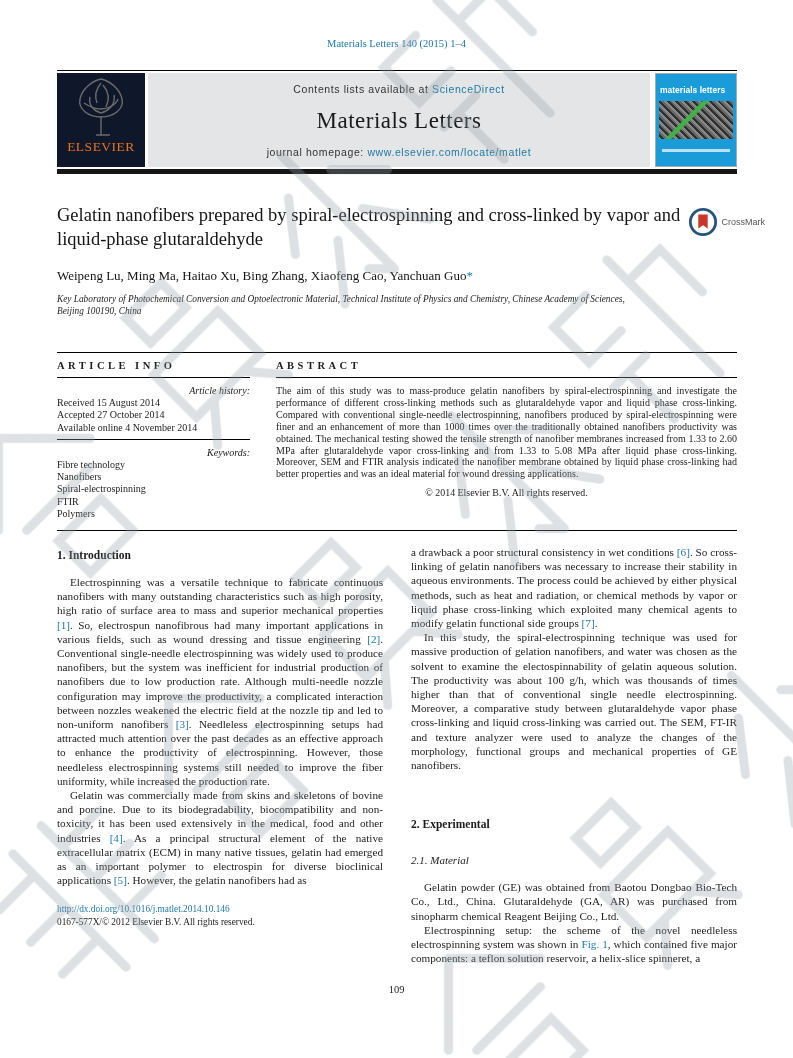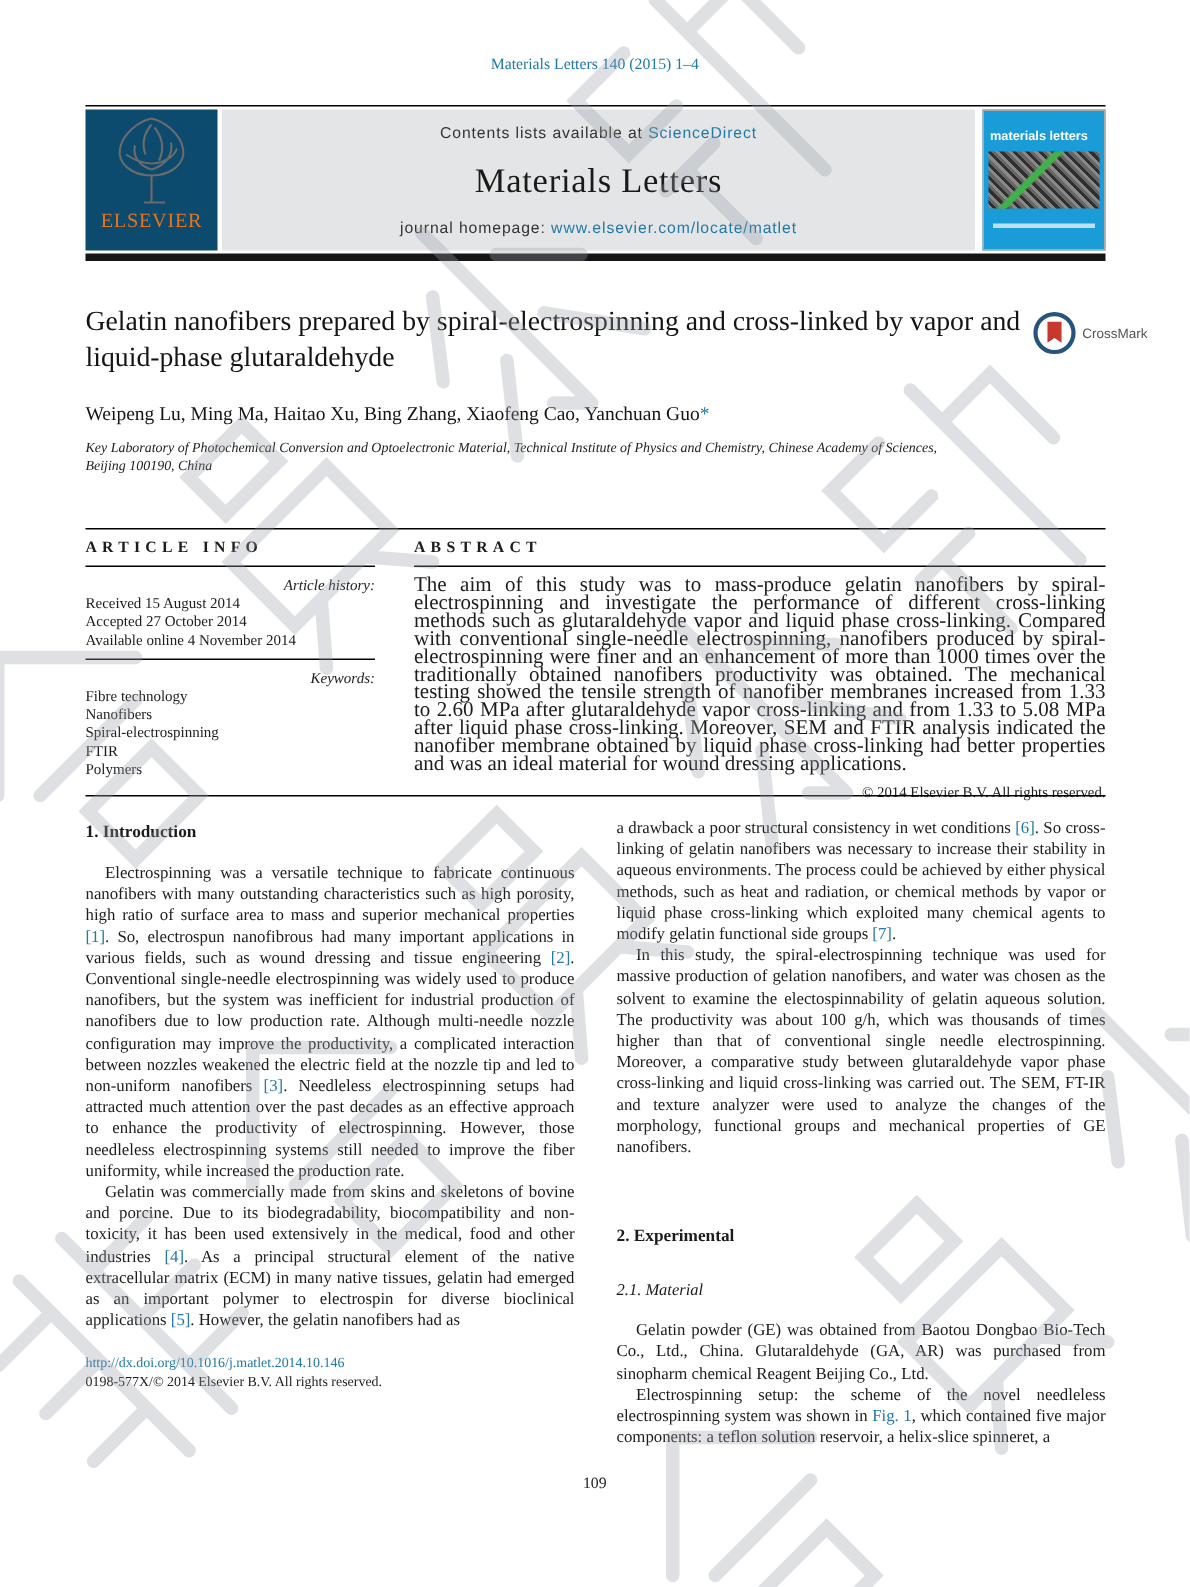--- a/index.html
+++ b/index.html
@@ -16,21 +16,21 @@
   #wm1{left:20px;top:860px;transform:rotate(-45deg);transform-origin:0 50%;}
   #wm2{left:300px;top:1120px;transform:rotate(-45deg);transform-origin:0 50%;}
   #wm3{left:-150px;top:600px;transform:rotate(-45deg);transform-origin:0 50%;}
   
   .citation{position:absolute;top:38px;left:0;width:100%;text-align:center;
     font-size:10.5px;color:#2179a8;}
   
   .head-wrap{position:absolute;left:57px;top:70px;width:680px;}
   .head-rule{border:none;border-top:1.5px solid #000;margin:0 0 2px 0;}
   .head-row{display:flex;align-items:stretch;height:94px;}
-  .logo-box{width:88px;display:flex;flex-direction:column;align-items:center;justify-content:flex-start;background:#0c4a6e;}
+  .logo-box{width:88px;display:flex;flex-direction:column;align-items:center;justify-content:flex-start;background:#0f172a;}
   .logo-box svg{display:block;}
   .elsevier-text{font-family:"Liberation Serif",serif;color:#e8731a;font-size:13.5px;letter-spacing:.5px;margin-top:-2px;}
   .banner{flex:1;background:#e4e5e6;margin-left:3px;display:flex;flex-direction:column;align-items:center;justify-content:space-between;padding:10px 0 9px 0;}
   .banner-line{font-family:"Liberation Sans",sans-serif;font-size:10.5px;letter-spacing:.6px;color:#333;}
   .banner-title{font-size:23px;color:#1a1a1a;letter-spacing:.5px;}
   .cover{width:80px;margin-left:5px;background:#1a9cd8;border:1px solid #aaa;position:relative;padding:0;}
   .cover-title{font-family:"Liberation Sans",sans-serif;color:#fff;font-weight:bold;font-size:8.5px;text-align:left;padding:12px 3px 3px 4px;line-height:1;}
   .cover-img{height:38px;margin:3px;
     background:
       linear-gradient(135deg, rgba(0,0,0,0) 38%, #43b04a 40%, #43b04a 44%, rgba(0,0,0,0) 46%),
@@ -48,22 +48,22 @@
   
   .sect-rule{position:absolute;left:57px;width:680px;border:none;border-top:1px solid #000;margin:0;}
   #rule-info-top{top:352px;}
   #rule-info-bottom{top:530px;}
   .info-grid{position:absolute;left:57px;top:360px;width:680px;display:grid;grid-template-columns:193px 461px;column-gap:26px;}
   .info-heading{font-size:10.5px;font-weight:bold;letter-spacing:3.5px;margin:0 0 6px 0;}
   .heading-rule{border:none;border-top:1.5px solid #000;margin:0 0 7px 0;}
   .mini-rule{border:none;border-top:1.5px solid #000;margin:5px 0 7px 0;}
   .info-small{font-size:10px;line-height:12.2px;}
   .info-label{font-style:italic;text-align:right;}
-  .abstract-text{font-size:14px;line-height:11.9px;text-align:justify;margin:0;}
-  .abstract-copy{font-size:9.9px;text-align:right;margin-top:7px;font-family:Liberation Serif, serif;}
+  .abstract-text{font-size:10px;line-height:11.9px;text-align:justify;margin:0;}
+  .abstract-copy{font-size:9.9px;text-align:center;margin-top:7px;font-family:Liberation Serif, serif;}
   
   .main-grid{position:absolute;left:57px;top:545px;width:680px;display:grid;grid-template-columns:326px 326px;column-gap:28px;}
   .sec-heading{font-size:11.5px;font-weight:bold;margin:4px 0 14px 0;}
   .sub-heading{font-size:11px;font-style:italic;margin:24px 0 14px 0;font-weight:normal;}
   .body-p{font-size:11.2px;line-height:14.2px;text-align:justify;margin:0;text-indent:13px;}
   .no-indent{text-indent:0;}
   .exp-head{margin-top:46px;}
   
   .footnote{margin-top:26px;}
   .fn-rule{border:none;border-top:1px solid #000;width:128px;margin:0 0 4px 0;}
@@ -189,21 +189,21 @@
 
 <hr class="sect-rule" id="rule-info-bottom">
 
 <div class="main-grid">
   <div>
     <div class="sec-heading">1. Introduction</div>
     <p class="body-p"><span>Electrospinning was a versatile technique to fabricate continuous nanofibers with many outstanding characteristics such as high porosity, high ratio of surface area to mass and superior mechanical properties </span><span class="ref">[1]</span><span>. So, electrospun nanofibrous had many important applications in various fields, such as wound dressing and tissue engineering </span><span class="ref">[2]</span><span>. Conventional single-needle electrospinning was widely used to produce nanofibers, but the system was inefficient for industrial production of nanofibers due to low production rate. Although multi-needle nozzle configuration may improve the productivity, a complicated interaction between nozzles weakened the electric field at the nozzle tip and led to non-uniform nanofibers </span><span class="ref">[3]</span><span>. Needleless electrospinning setups had attracted much attention over the past decades as an effective approach to enhance the productivity of electrospinning. However, those needleless electrospinning systems still needed to improve the fiber uniformity, while increased the production rate.</span></p>
     <p class="body-p"><span>Gelatin was commercially made from skins and skeletons of bovine and porcine. Due to its biodegradability, biocompatibility and non-toxicity, it has been used extensively in the medical, food and other industries </span><span class="ref">[4]</span><span>. As a principal structural element of the native extracellular matrix (ECM) in many native tissues, gelatin had emerged as an important polymer to electrospin for diverse bioclinical applications </span><span class="ref">[5]</span><span>. However, the gelatin nanofibers had as</span></p>
     <div class="doi-block">
       <a class="lnk">http://dx.doi.org/10.1016/j.matlet.2014.10.146</a><br>
-      <span>0198-577X/© 2014 Elsevier B.V. All rights reserved.</span>
+      <span>0167-577X/© 2012 Elsevier B.V. All rights reserved.</span>
     </div>
   </div>
   <div>
     <p class="body-p no-indent"><span>a drawback a poor structural consistency in wet conditions </span><span class="ref">[6]</span><span>. So cross-linking of gelatin nanofibers was necessary to increase their stability in aqueous environments. The process could be achieved by either physical methods, such as heat and radiation, or chemical methods by vapor or liquid phase cross-linking which exploited many chemical agents to modify gelatin functional side groups </span><span class="ref">[7]</span><span>.</span></p>
     <p class="body-p"><span>In this study, the spiral-electrospinning technique was used for massive production of gelation nanofibers, and water was chosen as the solvent to examine the electospinnability of gelatin aqueous solution. The productivity was about 100 g/h, which was thousands of times higher than that of conventional single needle electrospinning. Moreover, a comparative study between glutaraldehyde vapor phase cross-linking and liquid cross-linking was carried out. The SEM, FT-IR and texture analyzer were used to analyze the changes of the morphology, functional groups and mechanical properties of GE nanofibers.</span></p>
     <div class="sec-heading exp-head">2. Experimental</div>
     <div class="sub-heading">2.1. Material</div>
     <p class="body-p"><span>Gelatin powder (GE) was obtained from Baotou Dongbao Bio-Tech Co., Ltd., China. Glutaraldehyde (GA, AR) was purchased from sinopharm chemical Reagent Beijing Co., Ltd.</span></p>
     <p class="body-p"><span>Electrospinning setup: the scheme of the novel needleless electrospinning system was shown in </span><span class="ref">Fig. 1</span><span>, which contained five major components: a teflon solution reservoir, a helix-slice spinneret, a</span></p>
   </div>

